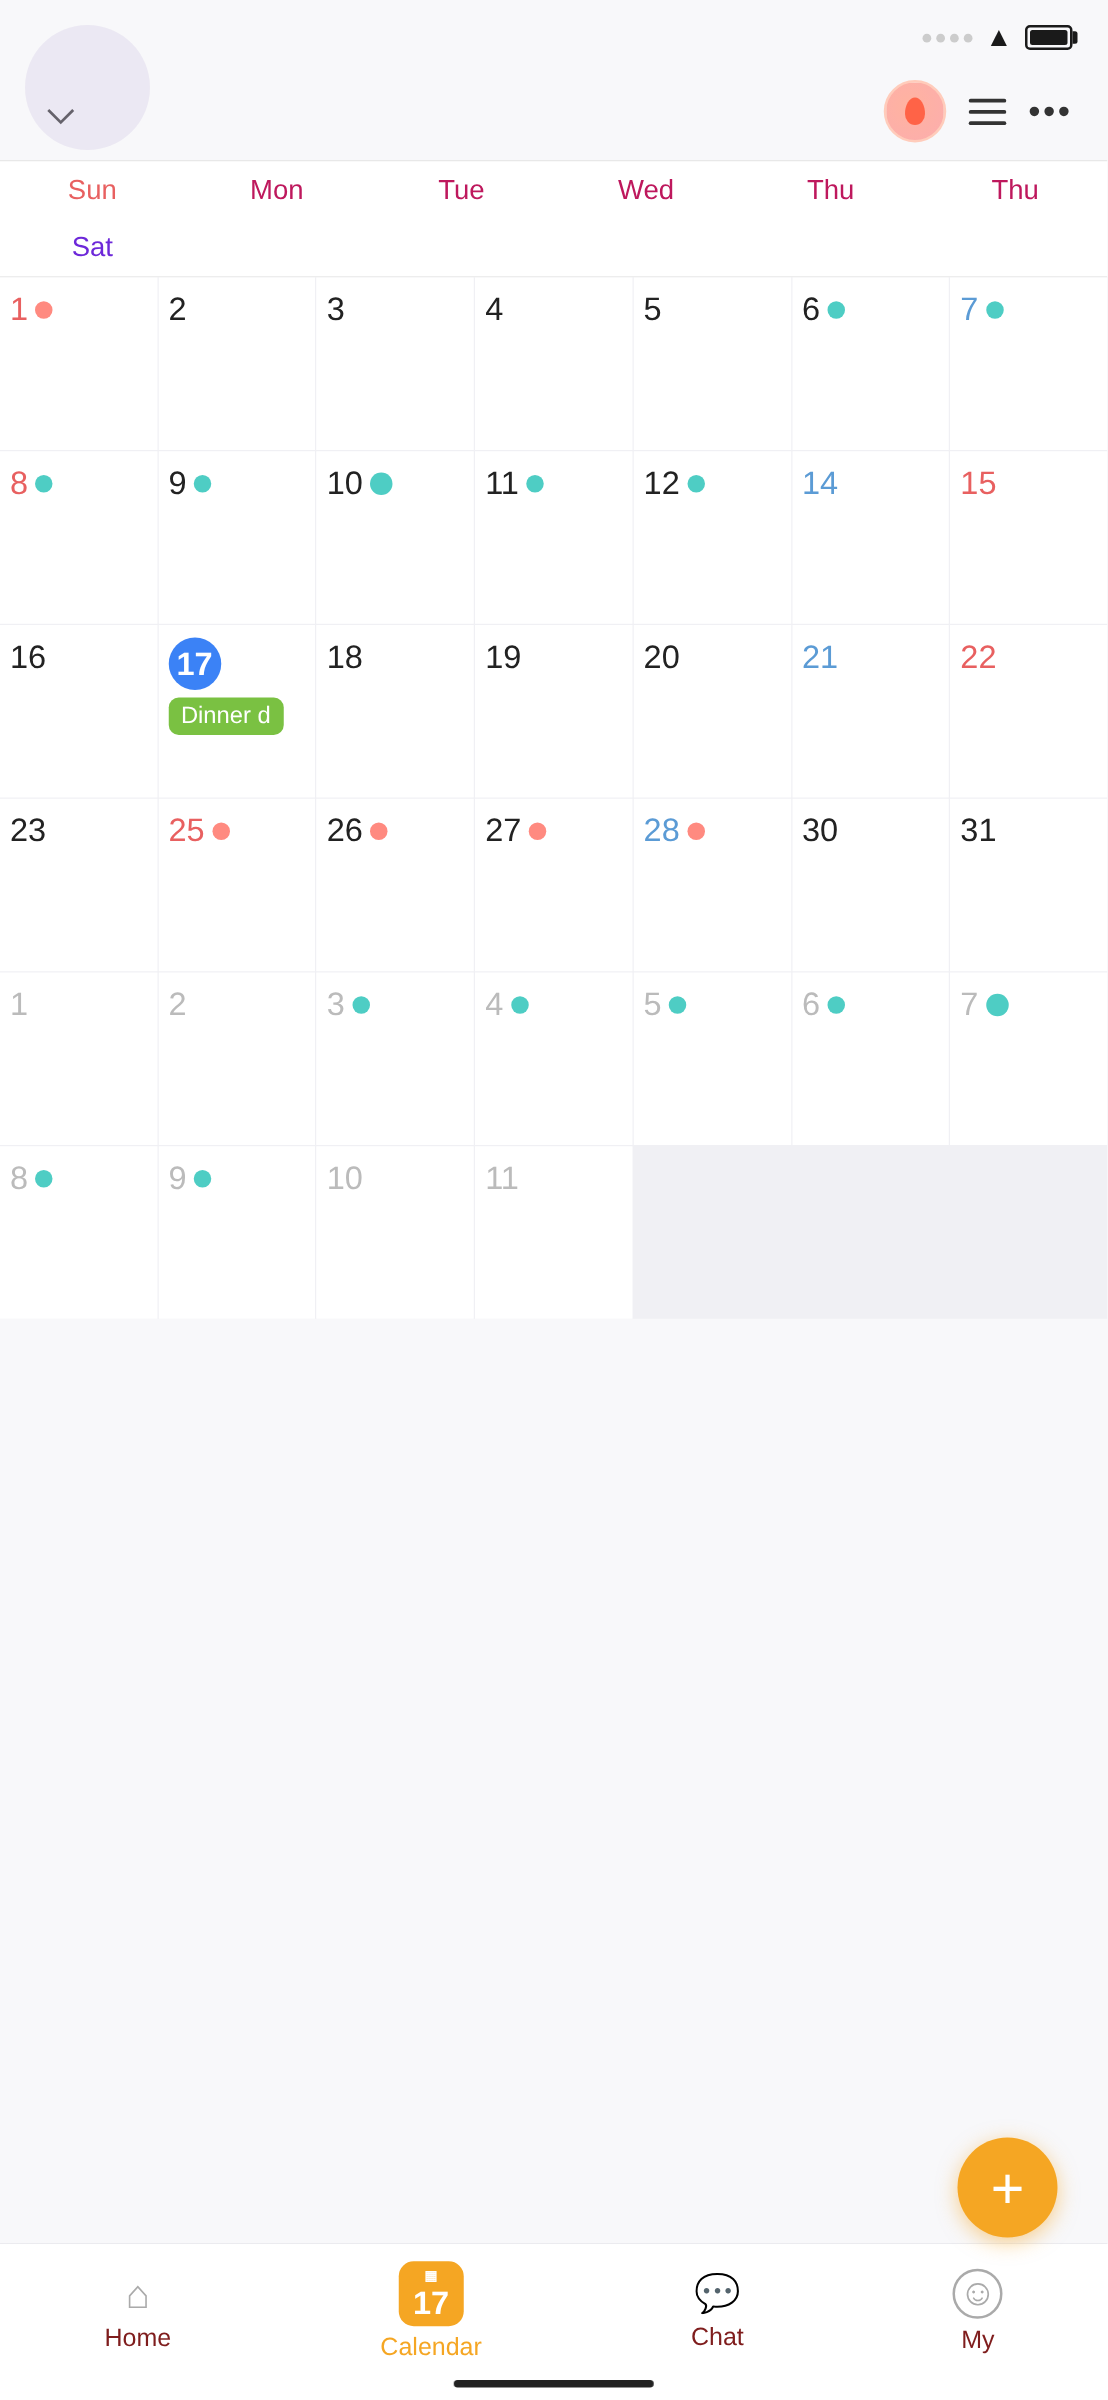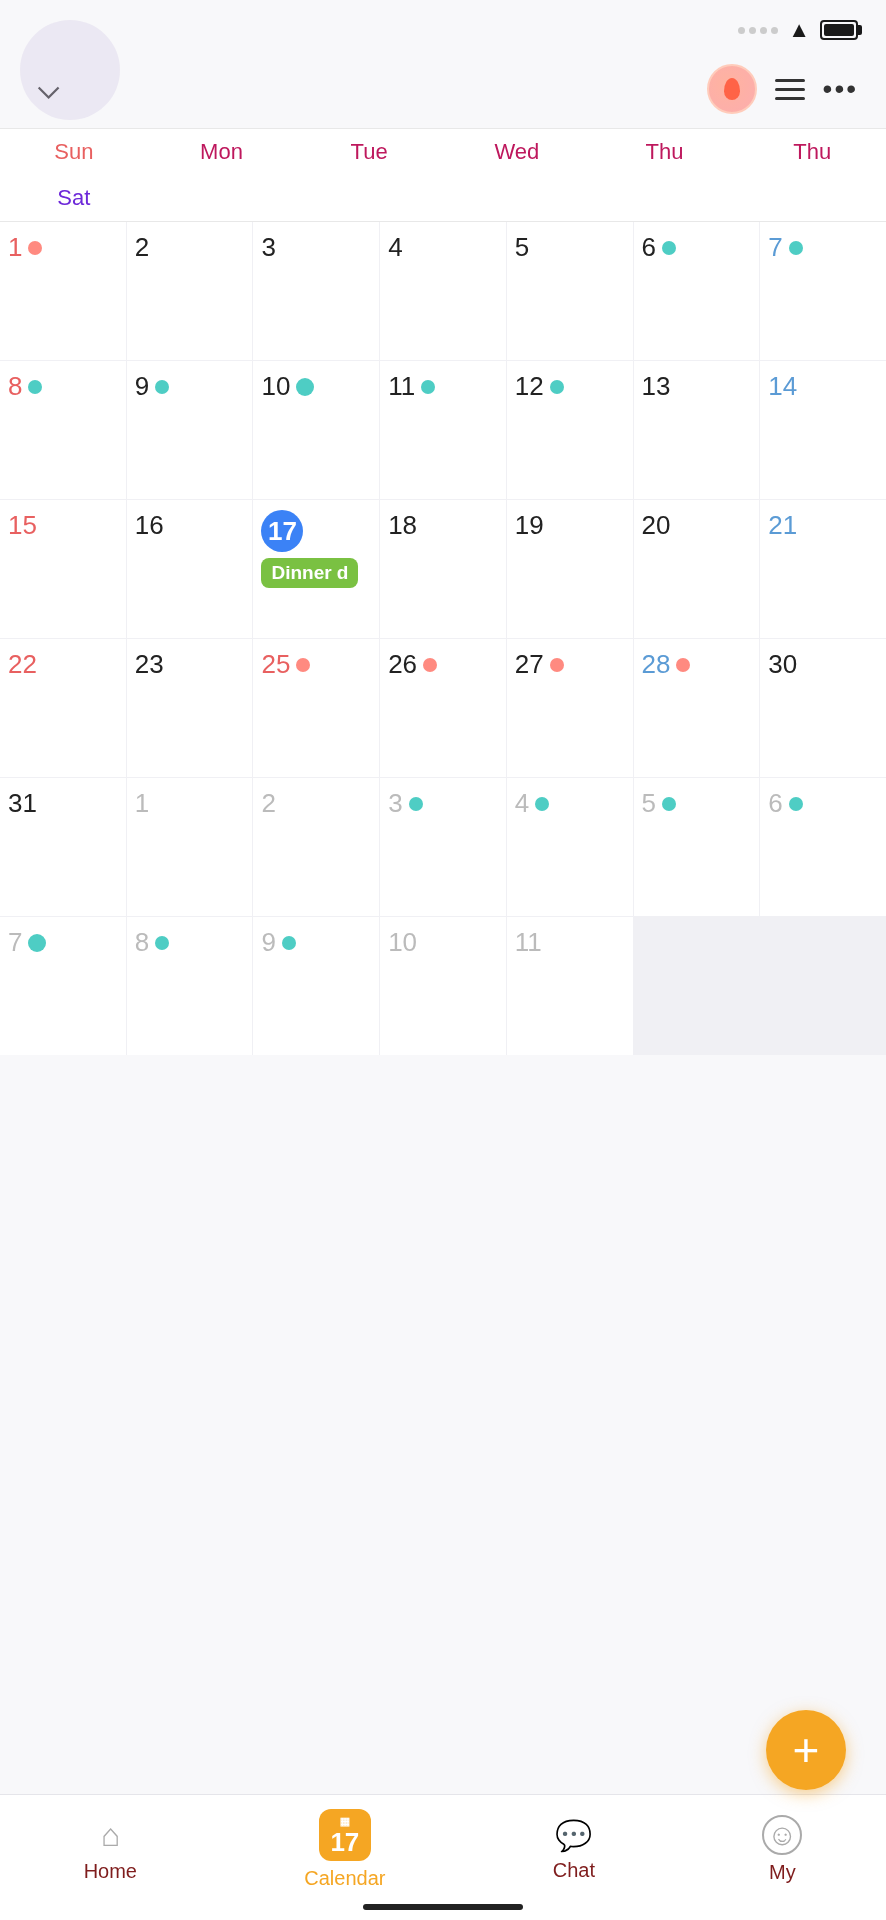--- a/index.html
+++ b/index.html
@@ -153,21 +153,21 @@
     }
     .dot-teal { background: #4ecdc4; }
     .dot-red { background: #ff8a80; }
 
     
     .event-label {
       margin-top: 6px;
       background: #7ac142;
       color: #fff;
       font-size: 19px;
-      font-weight: 700;
+      font-weight: 400;
       padding: 4px 10px;
       border-radius: 8px;
       display: inline-block;
       max-width: 100%;
       overflow: hidden;
       text-overflow: ellipsis;
       white-space: nowrap;
     }
 
     
@@ -371,25 +371,20 @@
         <span class="dot dot-teal"></span>
       </div>
     </div>
     <div class="cal-cell">
       <div class="day-num">
         <span>12</span>
         <span class="dot dot-teal"></span>
       </div>
     </div>
     <div class="cal-cell">
-      <div class="day-num">
-        <span>13</span>
-      </div>
-    </div>
-    <div class="cal-cell">
       <div class="day-num sat">
         <span>14</span>
       </div>
     </div>
     <div class="cal-cell">
       <div class="day-num sun">
         <span>15</span>
       </div>
     </div>
     <div class="cal-cell">

